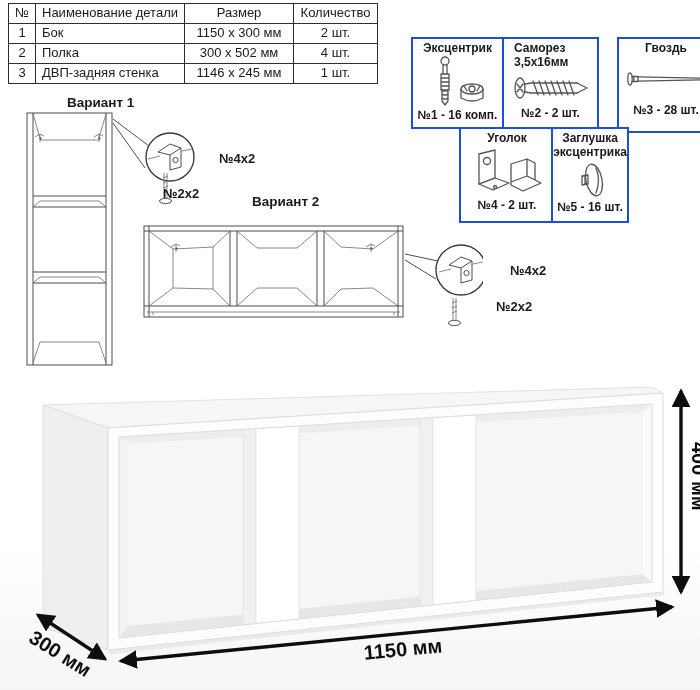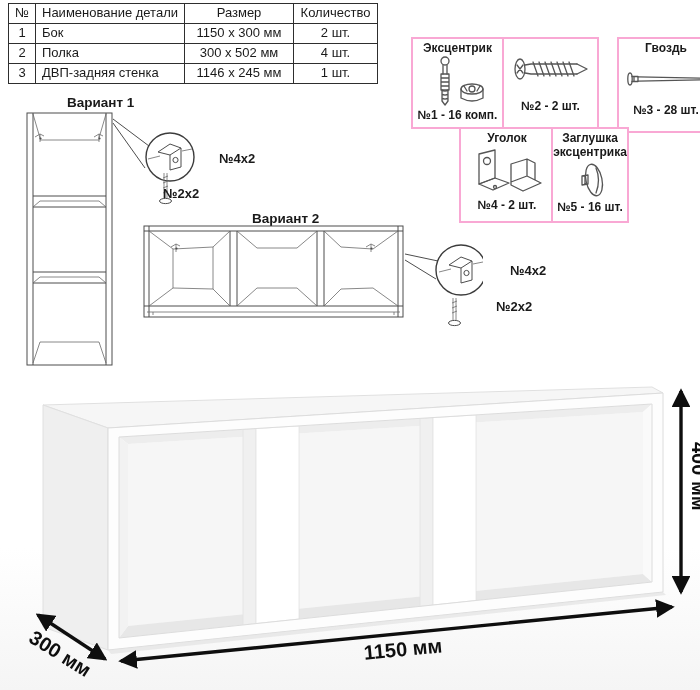--- a/index.html
+++ b/index.html
@@ -17,21 +17,21 @@
   }
   table.parts td,table.parts th{
     border:1px solid #2e2e2e;padding:1px 4px;height:17px;
     font-weight:normal;text-align:center;white-space:nowrap;
     overflow:hidden;
   }
   table.parts td.name{text-align:left;padding-left:6px;}
 
   
   .hw-cell{
-    position:absolute;border:2px solid #f9a8d4;background:#fff;
+    position:absolute;border:2px solid #1d4ed8;background:#fff;
     box-sizing:border-box;display:flex;flex-direction:column;align-items:center;
   }
   .hw-title{font-weight:bold;font-size:12px;line-height:1.15;text-align:center;padding-top:3px;}
   .hw-icon{flex:1;display:flex;align-items:center;justify-content:center;width:100%;}
   .hw-caption{font-weight:bold;font-size:12px;padding-bottom:14px;white-space:nowrap;}
 
   .variant-label{font-weight:bold;font-size:13.5px;}
   .callout-label{font-weight:bold;font-size:13px;white-space:nowrap;margin-left:36px;}
   .dim-label{font-weight:bold;font-size:20px;color:#0e0e0e;white-space:nowrap;}
 
@@ -89,20 +89,24 @@
       <ellipse class="hwln" cx="49" cy="33" rx="11" ry="5"></ellipse>
       <circle class="hwln" cx="49" cy="33" r="3"></circle>
       <path class="hwln" d="M41,30 L44,35 M57,30 L54,35"></path>
       <path class="hwln" d="M38,33 L38,42 M60,33 L60,42 M38,42 Q49,48 60,42"></path>
     </svg>
   </div>
   <div class="hw-caption">№1 - 16 комп.</div>
 </div>
 
 <div class="hw-cell" style="left:502px;top:37px;width:97px;height:92px;">
+  <div class="hw-title" style="align-self:flex-start;text-align:left;padding-left:10px;">
+    <span>Саморез</span><br>
+    <span>3,5х16мм</span>
+  </div>
   <div class="hw-icon">
     <svg width="88" height="36" viewBox="0 0 88 36">
       <ellipse class="hwln" cx="13" cy="18" rx="5" ry="10"></ellipse>
       <path class="hwln" d="M10,14 L16,22 M10,22 L16,14"></path>
       <path class="hwln" d="M18,14 L24,13 M18,22 L24,23 M24,13 L70,13 M24,23 L70,23"></path>
       <path class="hwln" d="M26,11 L31,25 M32,11 L37,25 M38,11 L43,25 M44,11 L49,25 M50,11 L55,25 M56,11 L61,25 M62,11 L67,25"></path>
       <path class="hwln" d="M70,13 L80,18 L70,23"></path>
     </svg>
   </div>
   <div class="hw-caption">№2 - 2 шт.</div>
@@ -187,21 +191,21 @@
     </g>
     <g>
       <path class="lnthin" d="M144,63 L144,88 M147,63 L147,88 M143,68 L148,66 M143,73 L148,71 M143,78 L148,76 M143,83 L148,81"></path>
       <ellipse class="ln" cx="145.5" cy="91" rx="6" ry="2.6"></ellipse>
     </g>
   </g>
 </svg>
 <div class="callout-label abs" style="left:183px;top:151px;">№4х2</div>
 <div class="callout-label abs" style="left:127px;top:186px;">№2х2</div>
 
-<div class="variant-label abs" style="left:233px;top:211px;padding-left:19px;">Вариант 2</div>
+<div class="variant-label abs" style="left:233px;top:194px;padding-left:19px;">Вариант 2</div>
 
 <svg class="abs" style="left:135px;top:218px;" width="348" height="164" viewBox="0 0 348 164">
   <g>
     <rect class="ln" x="9" y="8" width="259" height="91"></rect>
     <path class="ln" d="M14,8 L14,99 M263,8 L263,99 M9,13 L268,13 M9,88 L268,88"></path>
     <path class="ln" d="M95,13 L95,88 M102,13 L102,88 M182,13 L182,88 M189,13 L189,88"></path>
 
     <path class="lnthin" d="M12,94 L265,94 M18,94 L18,97 M259,94 L259,97"></path>
 
     <path class="lnthin" d="M14,13 L38,31 M95,13 L78,29 M38,31 L78,29 M14,88 L38,70 M95,88 L78,71 M38,70 L78,71 M38,31 L38,70 M78,29 L78,71"></path>

